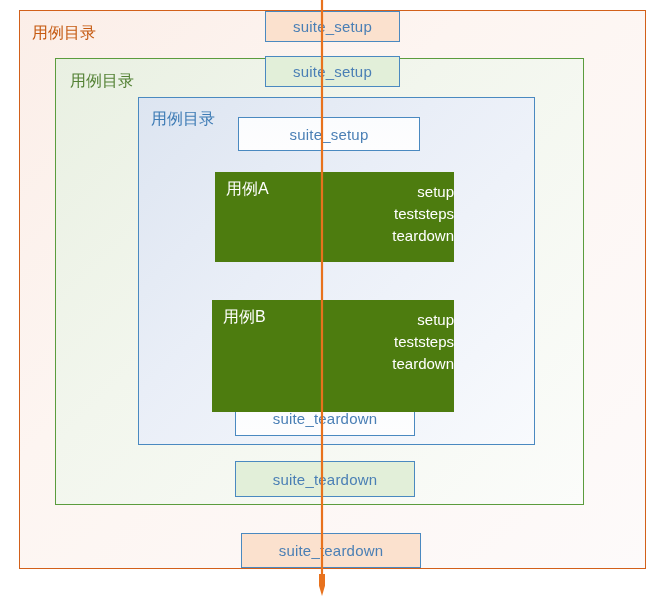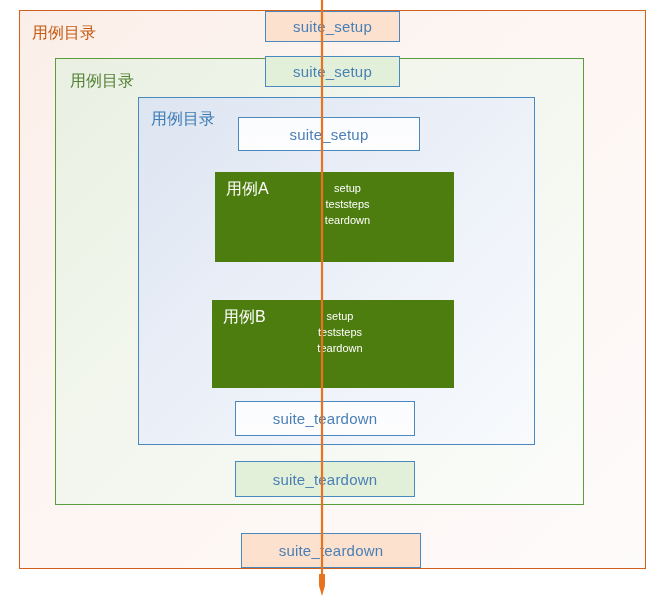--- a/index.html
+++ b/index.html
@@ -102,37 +102,37 @@
   .kw-suite-teardown-outer { left: 241px; top: 533px; width: 180px; height: 35px; }
 
   
   .case-box {
     position: absolute;
     box-sizing: border-box;
     background: #4d7c0f;
     color: #ffffff;
   }
   .case-a { left: 215px; top: 172px; width: 239px; height: 90px; }
-  .case-b { left: 212px; top: 300px; width: 242px; height: 88px; }
+  .case-b { left: 212px; top: 300px; width: 242px; height: 112px; }
 
   .case-name {
     position: absolute;
     left: 11px;
     top: 9px;
     font-size: 16px;
     line-height: 1;
     white-space: nowrap;
   }
   .case-steps {
     position: absolute;
     left: 0;
     right: 0;
     top: 9px;
-    text-align: center;
-    font-size: 11px;
+    text-align: right;
+    font-size: 15px;
     line-height: 1.45;
   }
   .case-a .case-steps { padding-left: 26px; }
   .case-b .case-steps { padding-left: 14px; }
   .case-steps div { white-space: nowrap; }
 
   
   .flow-arrow {
     position: absolute;
     left: 319px;

